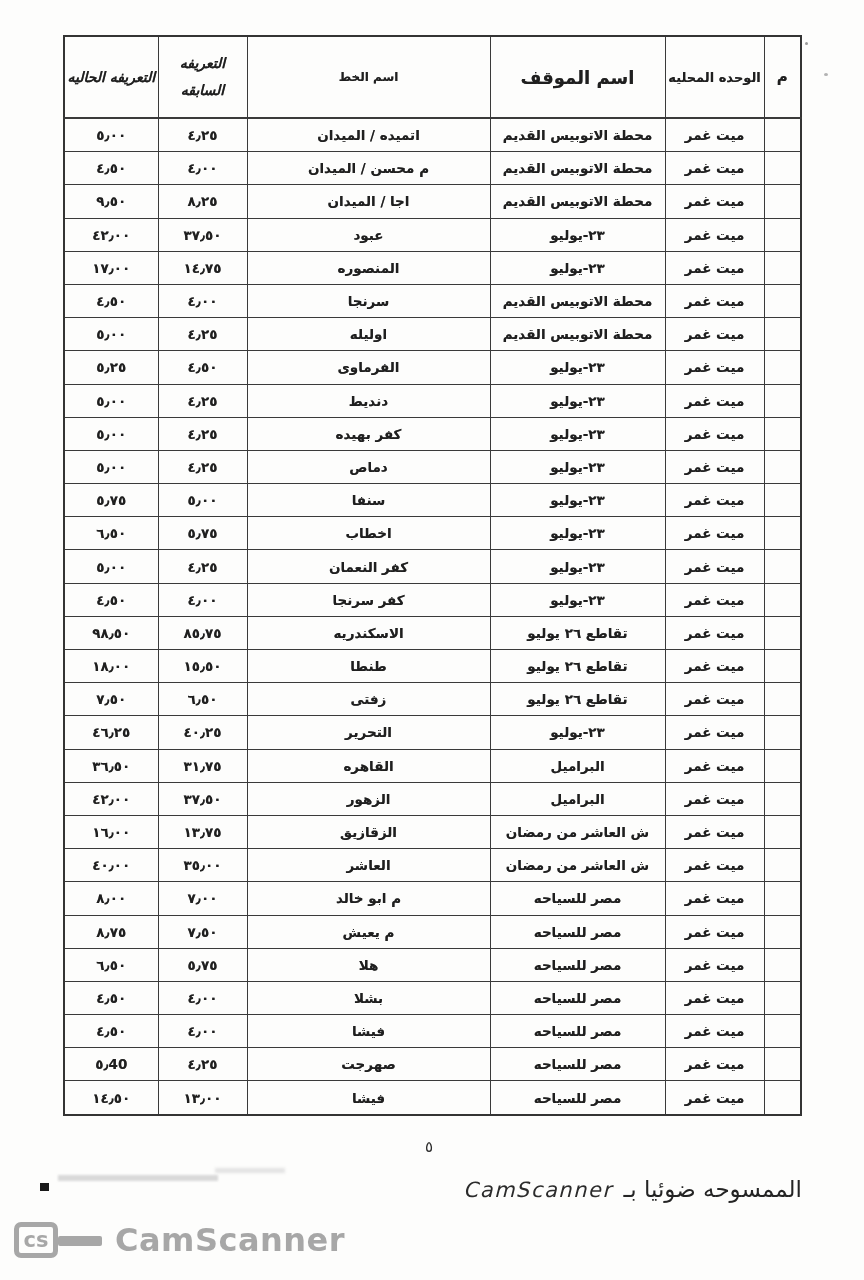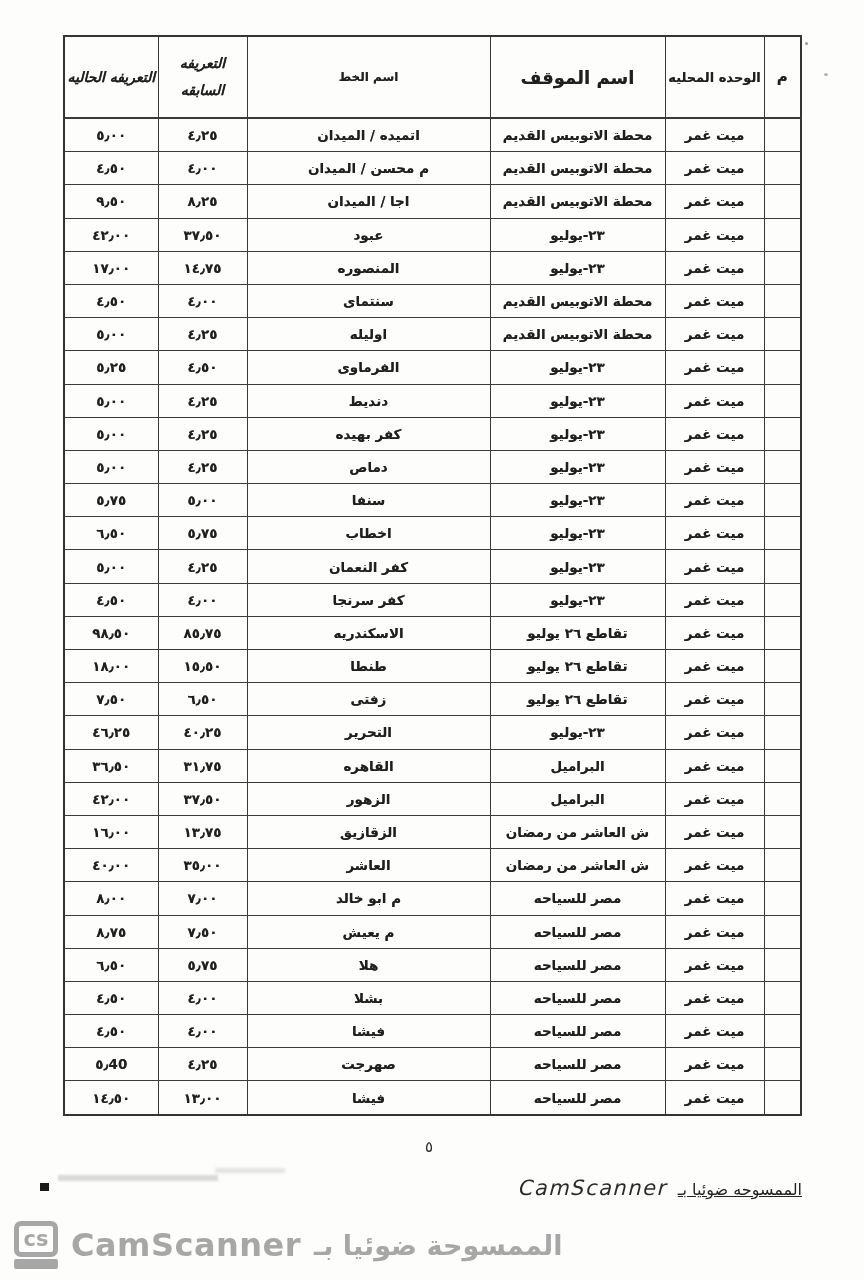--- a/index.html
+++ b/index.html
@@ -29,27 +29,27 @@
   .fare-table tbody td{height:32.2px;font-size:13.5px;font-weight:bold;}
   .c-stop{font-size:13px;}
   .c-unit{font-size:13px;}
   .c-prev,.c-curr{letter-spacing:.5px;}
 
   
   .page-number{position:absolute;left:414px;top:1138px;width:30px;text-align:center;
     font-size:15px;color:#2a2a2a;}
   .hand-note{position:absolute;top:1176px;right:62px;direction:rtl;
     display:flex;align-items:baseline;gap:10px;color:#242424;}
-  .hand-note .arab{font-size:16px;letter-spacing:1px;text-decoration:underline;}
+  .hand-note .arab{font-size:23px;letter-spacing:1px;}
   .hand-note .brand{font-size:21px;font-style:italic;letter-spacing:1.5px;
     transform:skewX(-3deg);color:#2b2b2b;}
 
   .brand-bar{position:absolute;left:14px;top:1221px;display:flex;align-items:center;
     gap:13px;color:#a7a7a7;}
-  .cs-logo{display:flex;flex-direction:column;align-items:flex-start;}
+  .cs-logo{display:flex;align-items:center;}
   .cs-box{width:34px;height:26px;border:5px solid #a7a7a7;border-radius:7px;
     display:flex;align-items:center;justify-content:center;
     font-size:21px;font-weight:bold;line-height:1;color:#a7a7a7;}
   .cs-base{width:44px;height:10px;background:#a7a7a7;border-radius:2px;margin-top:2px;}
   .bar-brand{font-size:32px;font-weight:bold;letter-spacing:.5px;}
   .bar-arab{font-size:27px;font-weight:bold;direction:rtl;}
 
   
   .art{position:absolute;}
   .art-square{left:40px;top:1183px;width:9px;height:8px;background:#191919;}
@@ -120,21 +120,21 @@
           <td class="c-unit">ميت غمر</td>
           <td class="c-stop">٢٣-يوليو</td>
           <td class="c-line">المنصوره</td>
           <td class="c-prev">١٤٫٧٥</td>
           <td class="c-curr">١٧٫٠٠</td>
         </tr>
         <tr>
           <td class="c-serial"></td>
           <td class="c-unit">ميت غمر</td>
           <td class="c-stop">محطة الاتوبيس القديم</td>
-          <td class="c-line">سنتماى</td>
+          <td class="c-line">سرنجا</td>
           <td class="c-prev">٤٫٠٠</td>
           <td class="c-curr">٤٫٥٠</td>
         </tr>
         <tr>
           <td class="c-serial"></td>
           <td class="c-unit">ميت غمر</td>
           <td class="c-stop">محطة الاتوبيس القديم</td>
           <td class="c-line">اوليله</td>
           <td class="c-prev">٤٫٢٥</td>
           <td class="c-curr">٥٫٠٠</td>
@@ -332,21 +332,20 @@
     <span class="arab">الممسوحه ضوئيا بـ</span>
     <span class="brand">CamScanner</span>
   </div>
 
   <div class="brand-bar">
     <span class="cs-logo">
       <span class="cs-box">cs</span>
       <span class="cs-base"></span>
     </span>
     <span class="bar-brand">CamScanner</span>
-    <span class="bar-arab">الممسوحة ضوئيا بـ</span>
   </div>
 
   <div class="art art-square"></div>
   <div class="art art-smudge"></div>
   <div class="art art-smudge2"></div>
   <div class="art art-dot1"></div>
   <div class="art art-dot2"></div>
 </div>
 
 </body></html>

